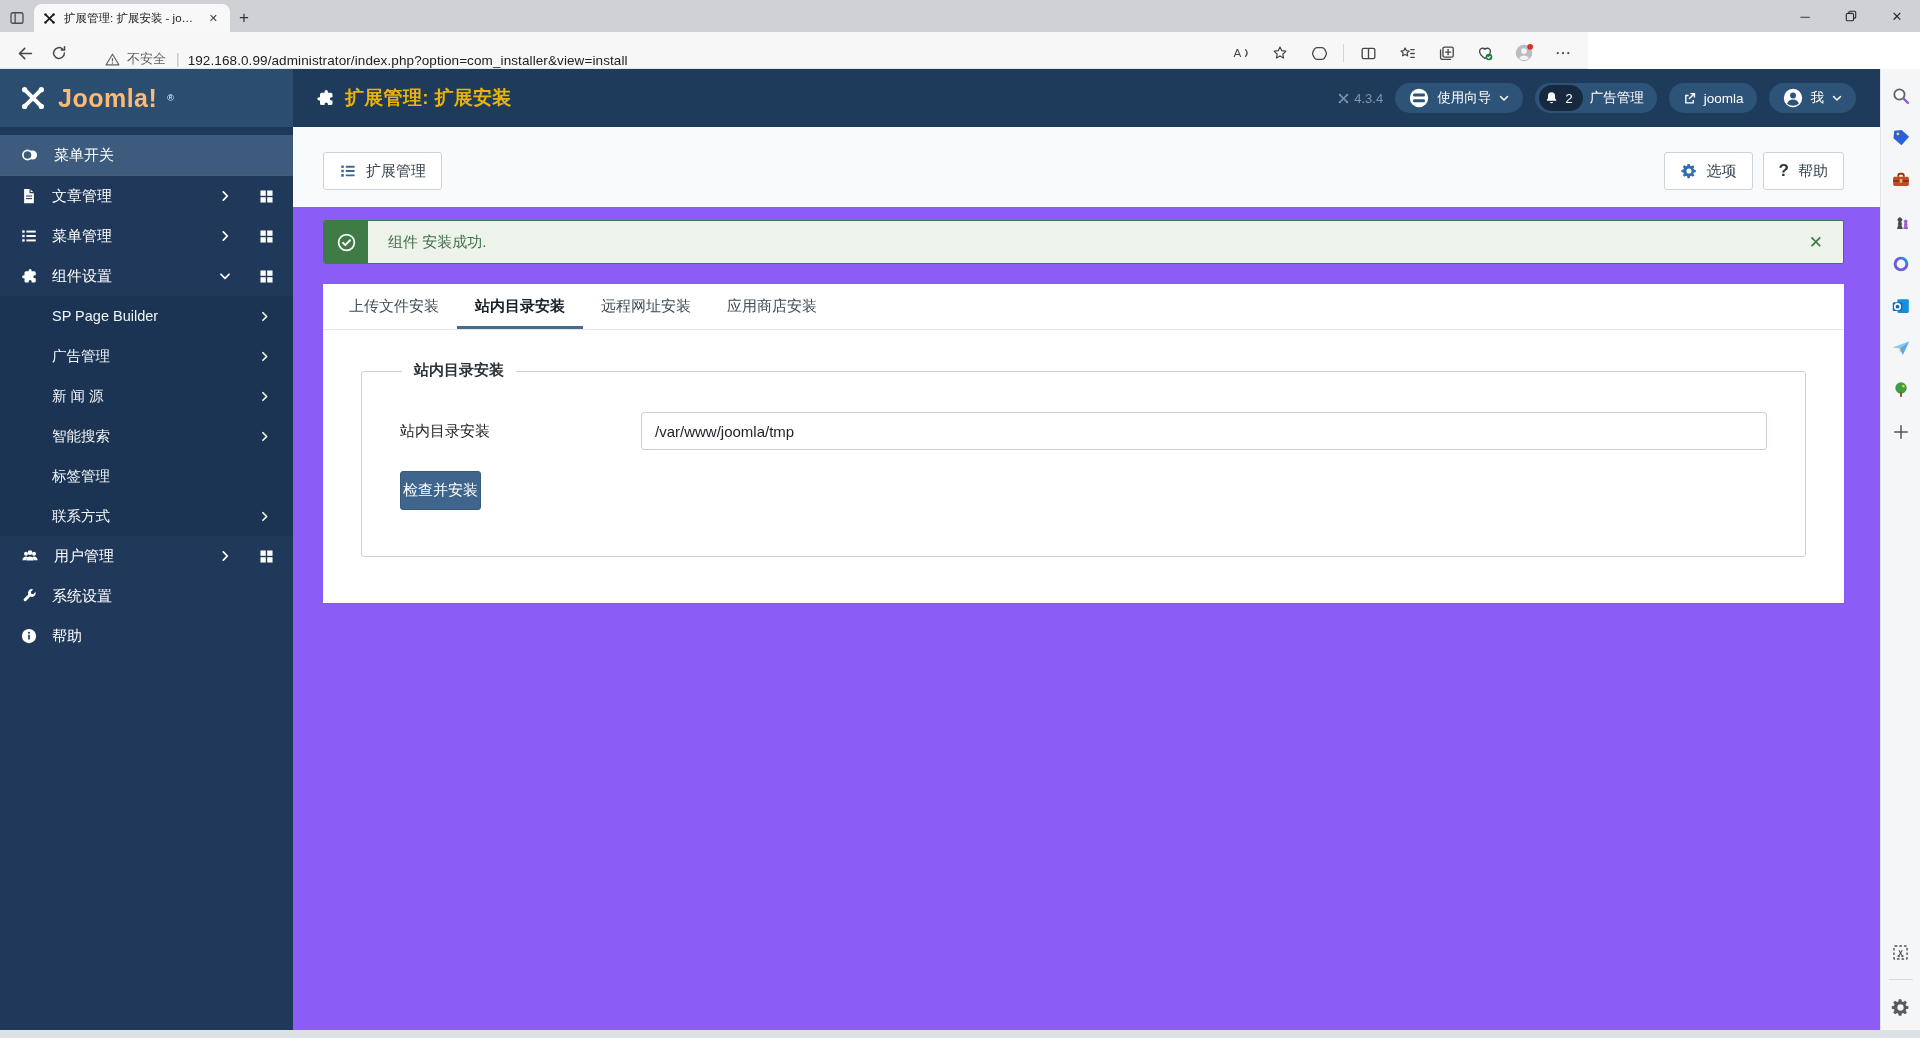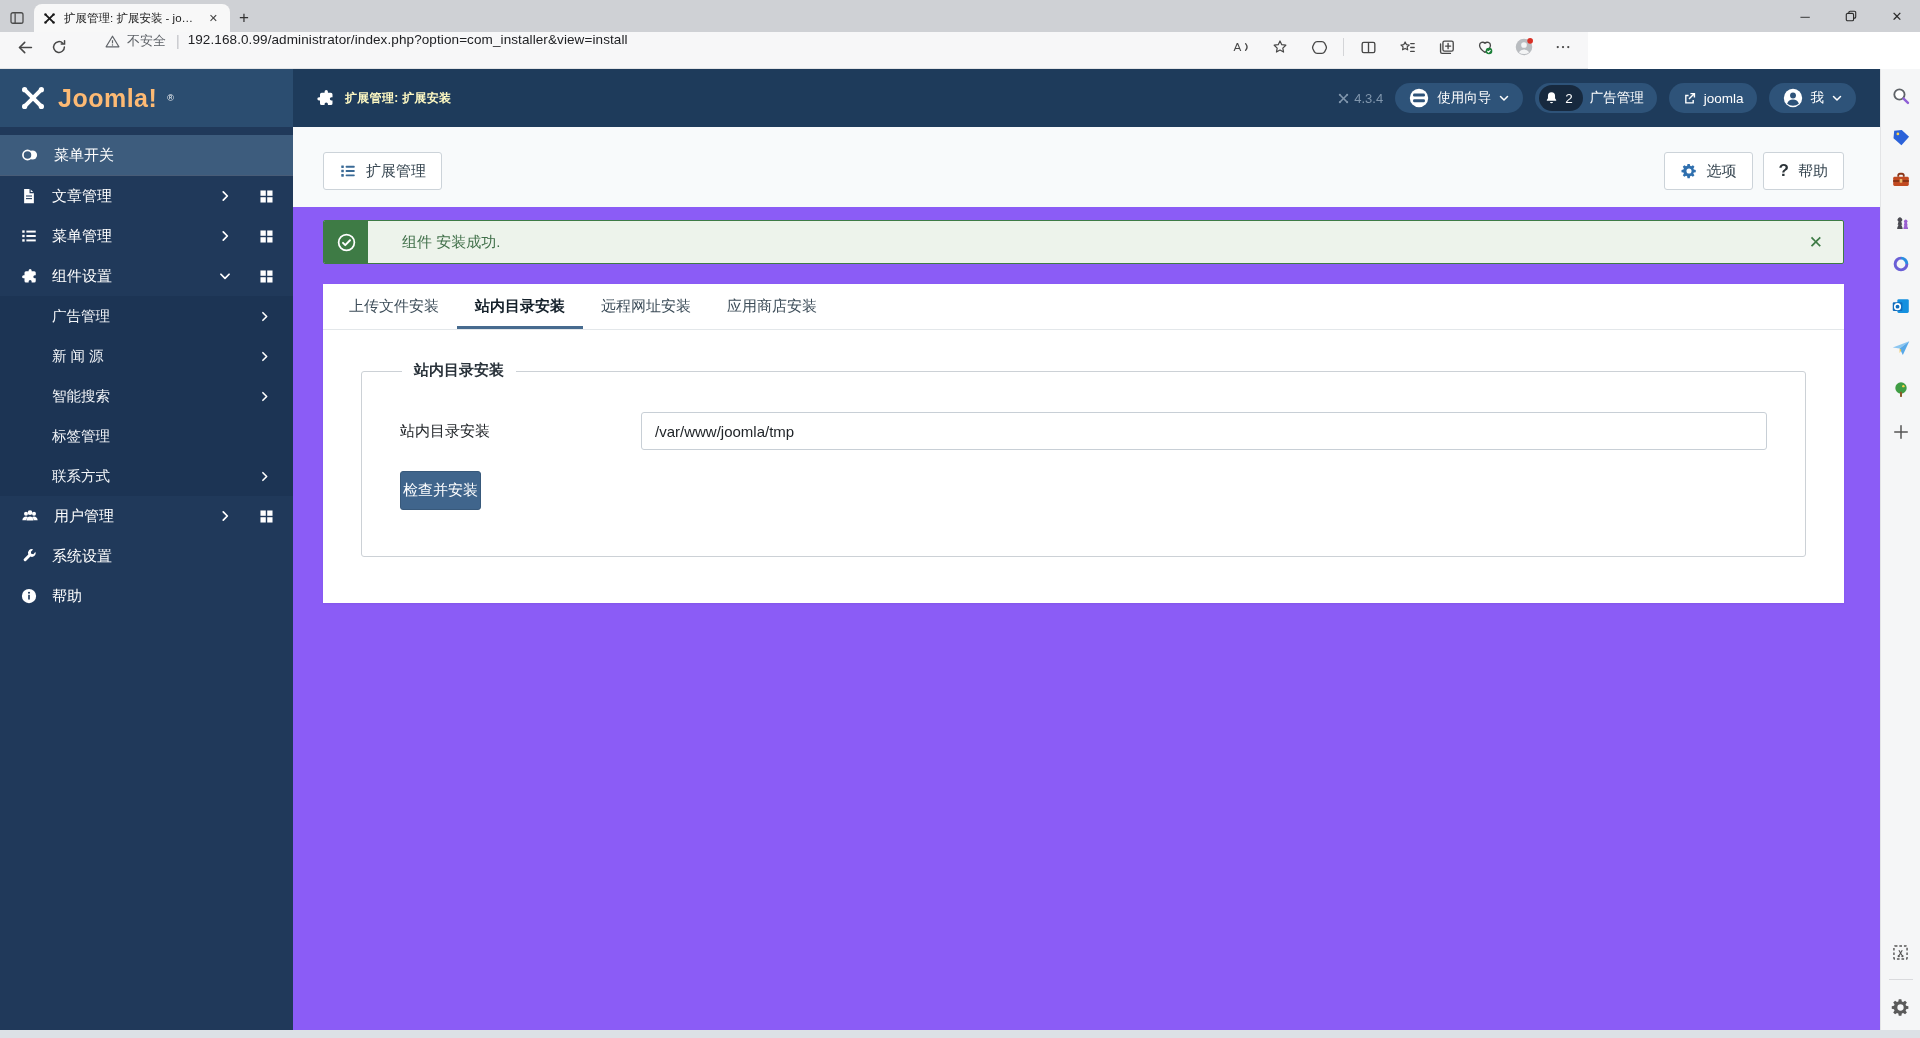--- a/index.html
+++ b/index.html
@@ -15,39 +15,39 @@
   .btab-title { flex:1; font-size:11.5px; color:#1b1b1b; white-space:nowrap;
     overflow:hidden; text-overflow:ellipsis; }
   .tab-close { font-size:11px; color:#444; padding:2px 4px; border-radius:4px; }
   .newtab { width:28px; height:28px; display:flex; align-items:center; justify-content:center;
     font-size:17px; color:#333; }
   .winctl { margin-left:auto; display:flex; height:32px; }
   .winctl span { width:46px; height:32px; display:flex; align-items:center;
     justify-content:center; font-size:13px; color:#2b2b2b; }
 
   #addressbar { position:absolute; top:32px; left:0; width:1588px; height:37px;
-    background:#f7f7f8; border-bottom:1px solid #e3e4e6; display:flex; align-items:flex-start; }
+    background:#f7f7f8; border-bottom:1px solid #e3e4e6; display:flex; align-items:flex-end; }
   .nav-ic { width:34px; height:30px; display:flex; align-items:center; justify-content:center; }
   .sec-chip { display:flex; align-items:center; gap:6px; margin-left:28px; }
   .sec-chip .lbl { font-size:13px; color:#5f6368; }
   .chip-div { color:#c0c2c6; font-size:14px; margin:0 8px 0 4px; }
   .url { font-size:13.5px; color:#202124; letter-spacing:.1px; }
   .addr-right { margin-left:auto; display:flex; align-items:center; gap:9px; padding-right:10px; }
   .addr-right .nav-ic { width:30px; }
   .vdiv { width:1px; height:18px; background:#d4d5d8; }
 
   
   #jheader { position:absolute; top:69px; left:0; width:1880px; height:58px;
     background:#1e3b5b; display:flex; align-items:center; }
   #logo { width:293px; height:58px; background:#2b4d70; display:flex;
     align-items:center; gap:10px; padding-left:18px; flex:0 0 auto; }
   #logo .wordmark { color:#fdba74; font-size:25px; font-weight:700; letter-spacing:.5px; }
   #logo sup { color:#fff; font-size:9px; }
   .ptitle { display:flex; align-items:center; gap:10px; margin-left:22px; }
-  .ptitle .t { color:#fef9c3; font-size:12px; font-weight:700; letter-spacing:.3px; }
+  .ptitle .t { color:#eab308; font-size:19px; font-weight:700; letter-spacing:.3px; }
   .hdr-right { margin-left:auto; display:flex; align-items:center; gap:12px; padding-right:24px; }
   .version { color:#8096ad; font-size:13px; display:flex; align-items:center; gap:4px; }
   .pill { background:#2e5379; border-radius:16px; height:30px; display:flex;
     align-items:center; gap:7px; padding:0 13px; color:#fff; font-size:13.5px; }
   .pill .seg { background:#17293e; border-radius:14px; height:26px; display:flex;
     align-items:center; gap:5px; padding:0 10px 0 4px; margin-left:-9px; }
 
   
   #sidebar { position:absolute; top:127px; left:0; width:293px; height:903px;
     background:#20395a; padding-top:8px; }
@@ -72,21 +72,21 @@
     display:flex; align-items:center; gap:9px; padding:0 15px; font-size:15px; color:#384752; }
   .tbtn + .tbtn { margin-left:10px; }
   .tb-right { margin-left:auto; display:flex; }
   .qmark { font-weight:700; font-size:17px; color:#2b3338; }
 
   #alert { position:absolute; top:93px; left:30px; right:36px; height:44px;
     background:#edf3eb; border:1px solid #3e7b45; border-radius:2px;
     display:flex; align-items:stretch; }
   #alert .icon-block { width:44px; background:#3e7b45; display:flex; align-items:center;
     justify-content:center; border-radius:1px 0 0 1px; }
-  #alert .msg { display:flex; align-items:center; padding-left:34px; font-size:15px; color:#41704a; flex:1; }
+  #alert .msg { display:flex; align-items:center; padding-left:20px; font-size:15px; color:#41704a; flex:1; }
   #alert .close { display:flex; align-items:center; padding:0 20px; color:#3e7b45;
     font-size:17px; font-weight:700; }
 
   #card { position:absolute; top:157px; left:30px; right:36px; height:319px;
     background:#fff; box-shadow:0 1px 2px rgba(0,0,0,.06); }
   #tabs { display:flex; border-bottom:1px solid #e3e7ea; padding-left:8px; }
   .ctab { padding:13px 18px 10px; font-size:15px; color:#3d4d59; border-bottom:3px solid transparent; }
   .ctab.active { color:#14202a; font-weight:700; border-bottom-color:#476b8f; }
 
   #fieldset { position:absolute; top:87px; left:38px; right:38px; height:186px;
@@ -420,20 +420,28 @@
           <rect x="3.5" y="3.5" width="7.5" height="7.5"></rect>
           <rect x="13" y="3.5" width="7.5" height="7.5"></rect>
           <rect x="3.5" y="13" width="7.5" height="7.5"></rect>
           <rect x="13" y="13" width="7.5" height="7.5"></rect>
         </svg>
       </span>
   </div>
 
   <div class="submenu">
     <div class="subitem">
+      <span class="lab">SP Page Builder</span>
+      <span class="chev">
+          <svg width="13" height="13" viewBox="0 0 24 24">
+            <polyline points="9 5 16 12 9 19" fill="none" stroke="#fff" stroke-width="3" stroke-linecap="round" stroke-linejoin="round"></polyline>
+          </svg>
+        </span>
+    </div>
+    <div class="subitem">
       <span class="lab">广告管理</span>
       <span class="chev">
           <svg width="13" height="13" viewBox="0 0 24 24">
             <polyline points="9 5 16 12 9 19" fill="none" stroke="#fff" stroke-width="3" stroke-linecap="round" stroke-linejoin="round"></polyline>
           </svg>
         </span>
     </div>
     <div class="subitem">
       <span class="lab">新 闻 源</span>
       <span class="chev">

